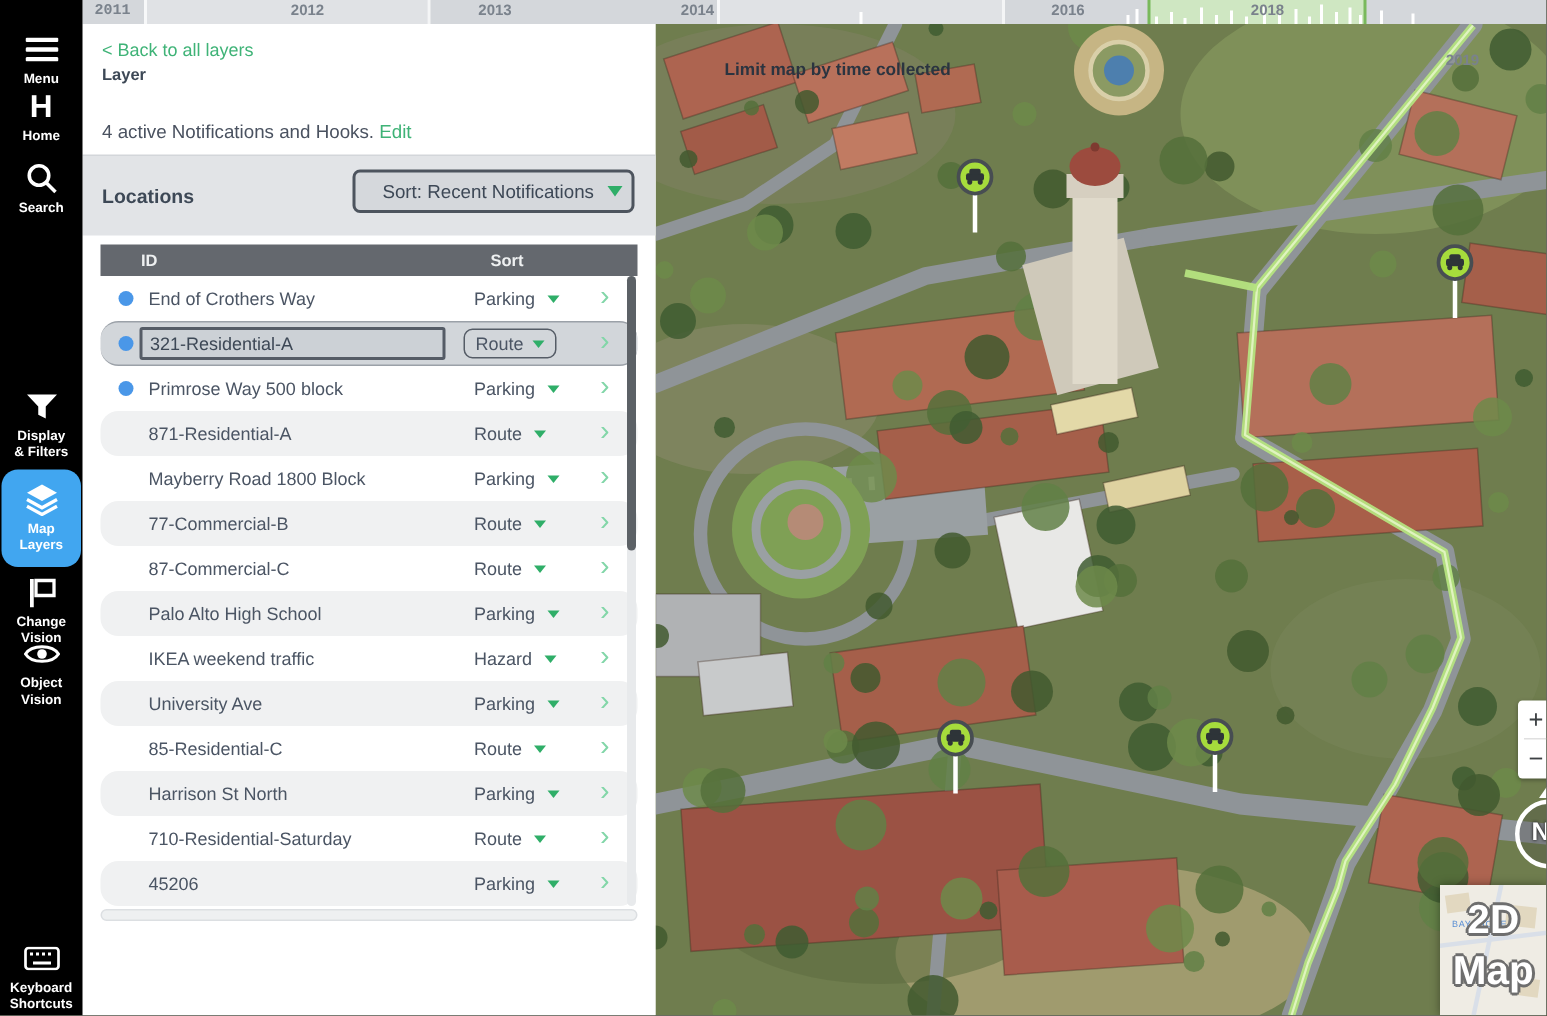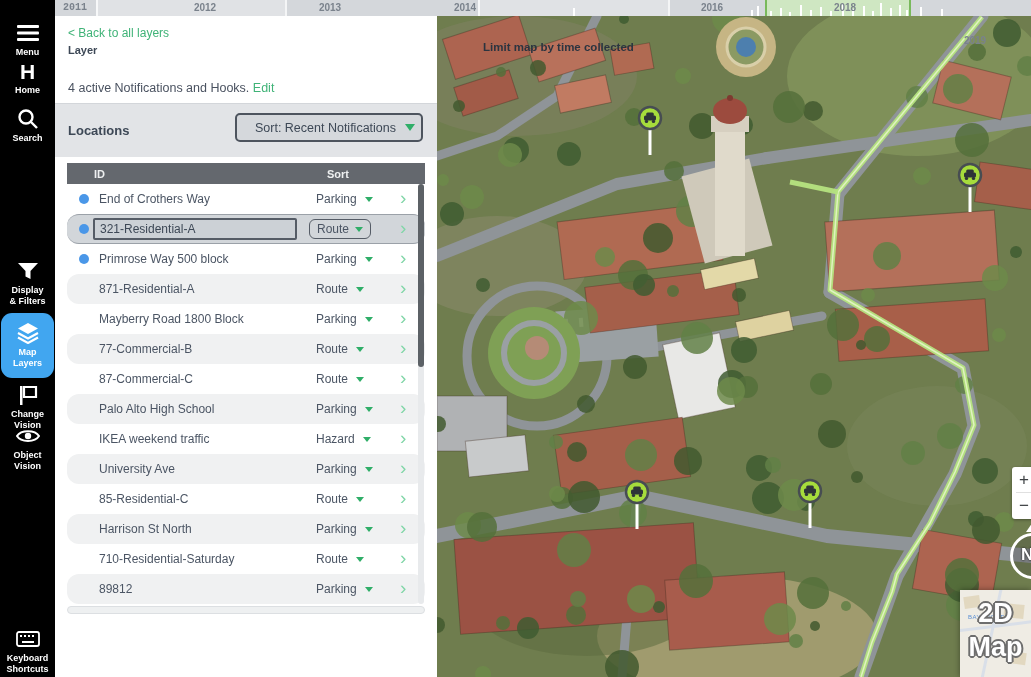--- a/index.html
+++ b/index.html
@@ -342,21 +342,21 @@
           </div>
           <div class="trow">
             <span class="rname">710-Residential-Saturday</span>
             <span class="rtype">
               <span>Route</span>
               <i class="tri small"></i>
             </span>
             <span class="chev">›</span>
           </div>
           <div class="trow alt">
-            <span class="rname">89812</span>
+            <span class="rname">45206</span>
             <span class="rtype">
               <span>Parking</span>
               <i class="tri small"></i>
             </span>
             <span class="chev">›</span>
           </div>
         </div>
       <div class="vtrack" style="height:420px;"></div>
       <div class="vthumb" style="top:21px;height:183px;"></div>
     </div>

